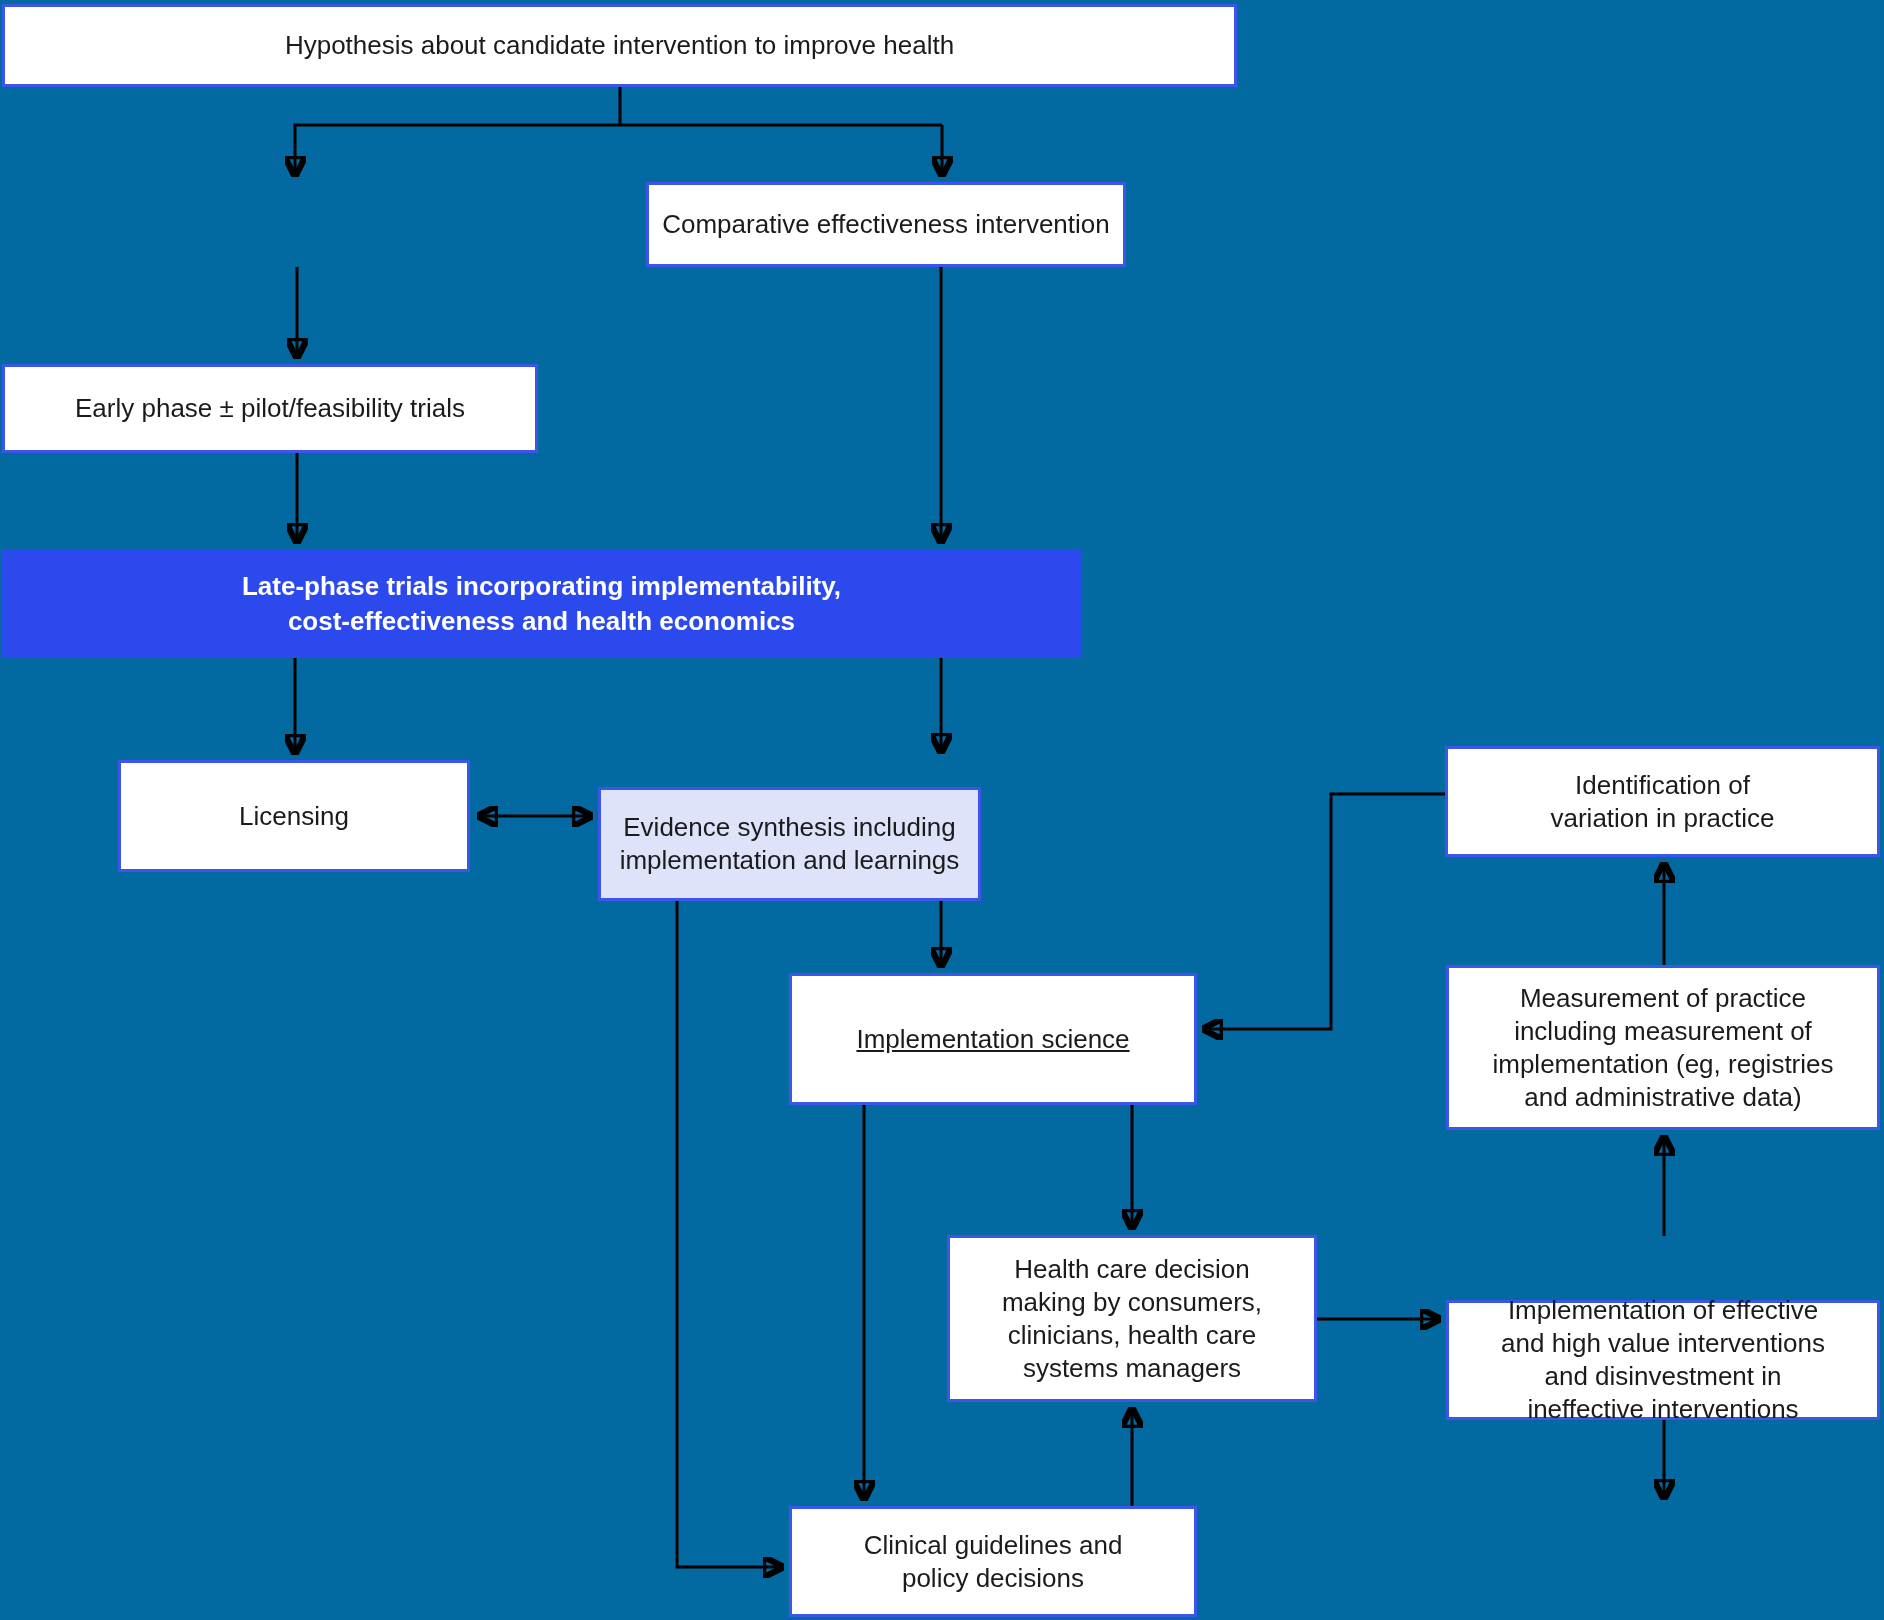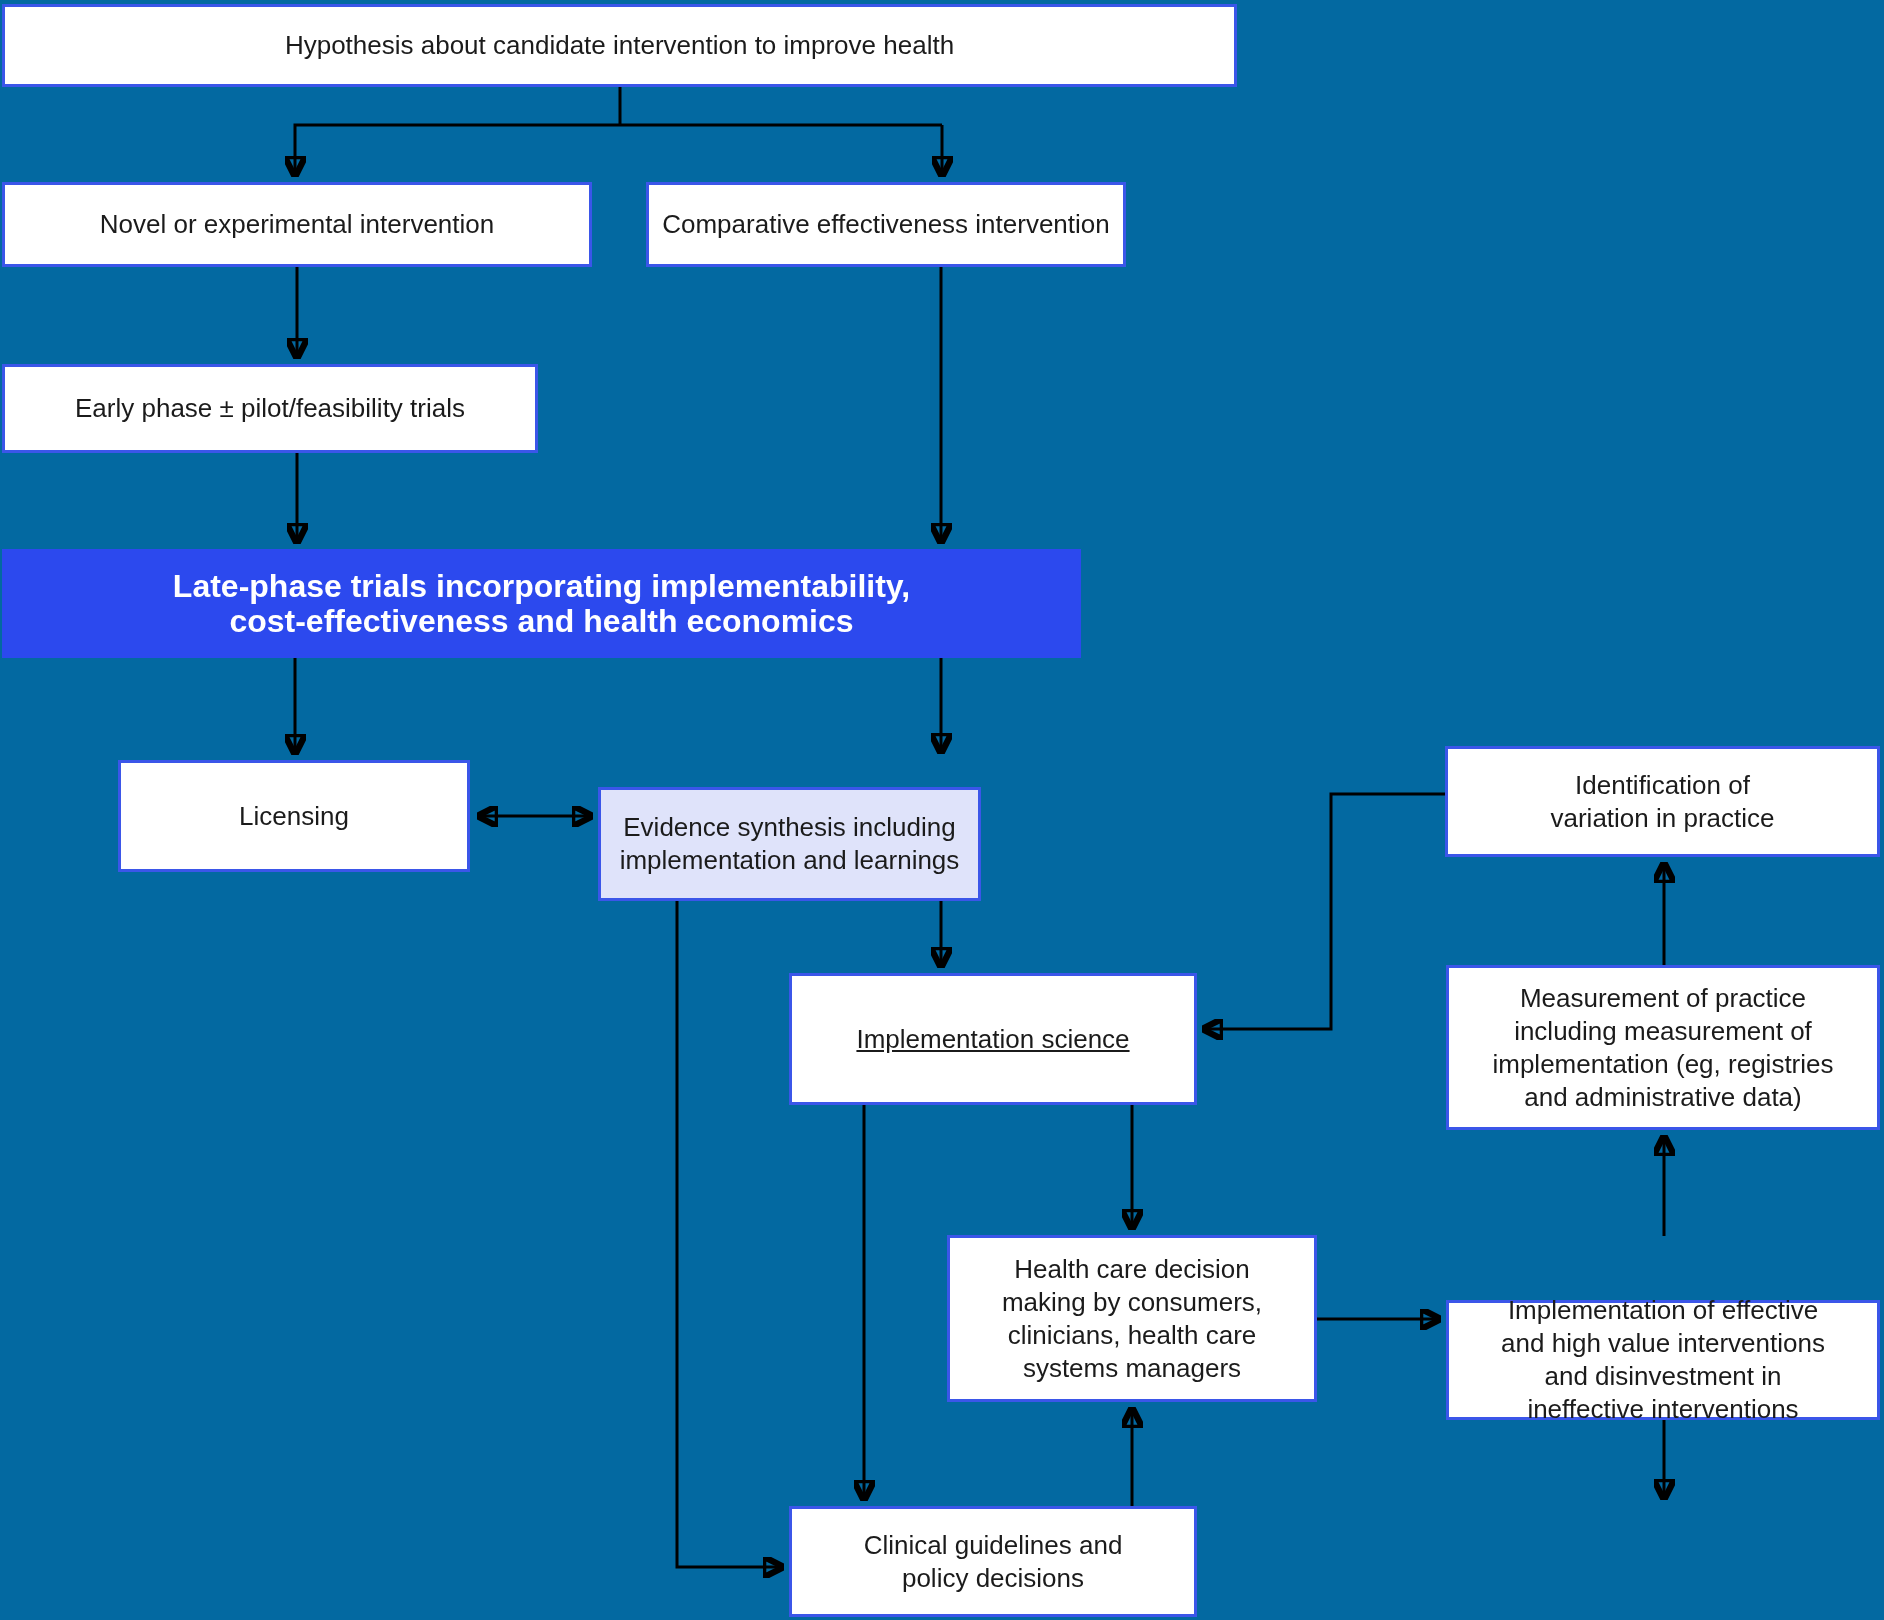--- a/index.html
+++ b/index.html
@@ -26,21 +26,21 @@
     text-align:center;font-size:26px;line-height:33px;
   }
   .box .label{white-space:pre-line;}
   .b-hypothesis{left:2px;top:4px;width:1235px;height:83px;}
   .b-novel{left:2px;top:182px;width:590px;height:85px;}
   .b-comparative{left:646px;top:182px;width:480px;height:85px;}
   .b-early{left:2px;top:364px;width:536px;height:89px;}
   .b-late{
     left:2px;top:549px;width:1079px;height:109px;border:none;
     background:var(--late-fill);color:var(--text-light);
-    font-weight:bold;font-size:32px;line-height:35px;
+    font-weight:bold;font-size:26px;line-height:35px;
   }
   .b-licensing{left:118px;top:760px;width:352px;height:112px;}
   .b-evidence{left:598px;top:787px;width:383px;height:114px;background:var(--evidence-fill);font-weight:normal;}
   .b-implsci{left:789px;top:973px;width:408px;height:132px;text-decoration:underline;}
   .b-identification{left:1445px;top:746px;width:435px;height:111px;}
   .b-measurement{left:1446px;top:965px;width:434px;height:165px;}
   .b-healthcare{left:947px;top:1235px;width:370px;height:167px;}
   .b-imploeffective{left:1446px;top:1300px;width:434px;height:120px;}
   .b-clinical{left:789px;top:1506px;width:408px;height:111px;}
   .b-better{
@@ -78,23 +78,20 @@
     <path d="M1132 1506 V1410" marker-end="url(#ah)"></path>
     <path d="M1317 1319 H1438" marker-end="url(#ah)"></path>
     <path d="M1664 1236 V1138" marker-end="url(#ah)"></path>
     <path d="M1664 965 V865" marker-end="url(#ah)"></path>
     <path d="M1664 1402 V1497" marker-end="url(#ah)"></path>
   </svg>
 
   <div class="box b-hypothesis">
     <span class="label">Hypothesis about candidate intervention to improve health</span>
   </div>
-  <div class="box b-novel">
-    <span class="label">Novel or experimental intervention</span>
-  </div>
   <div class="box b-comparative">
     <span class="label">Comparative effectiveness intervention</span>
   </div>
   <div class="box b-early">
     <span class="label">Early phase ± pilot/feasibility trials</span>
   </div>
   <div class="box b-late">
     <span class="label">Late-phase trials incorporating implementability,
 cost-effectiveness and health economics</span>
   </div>

